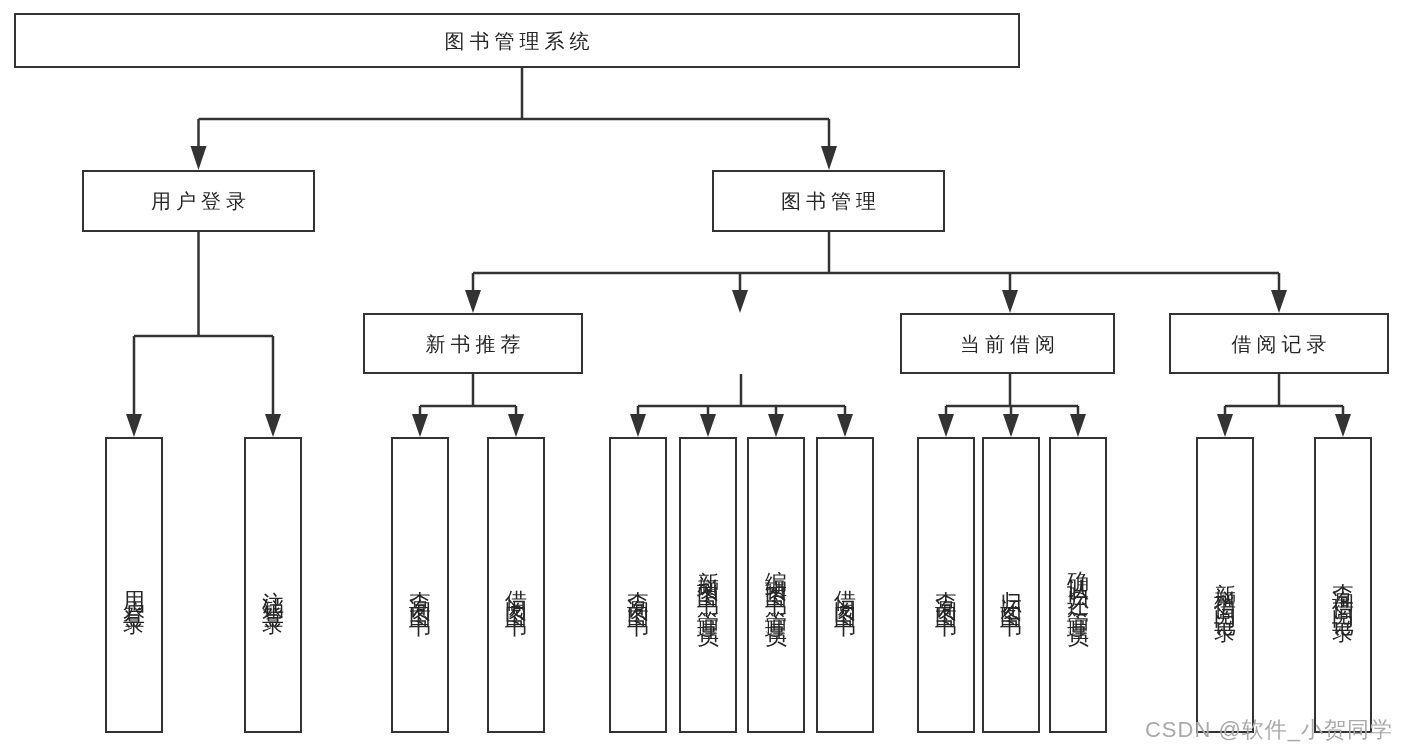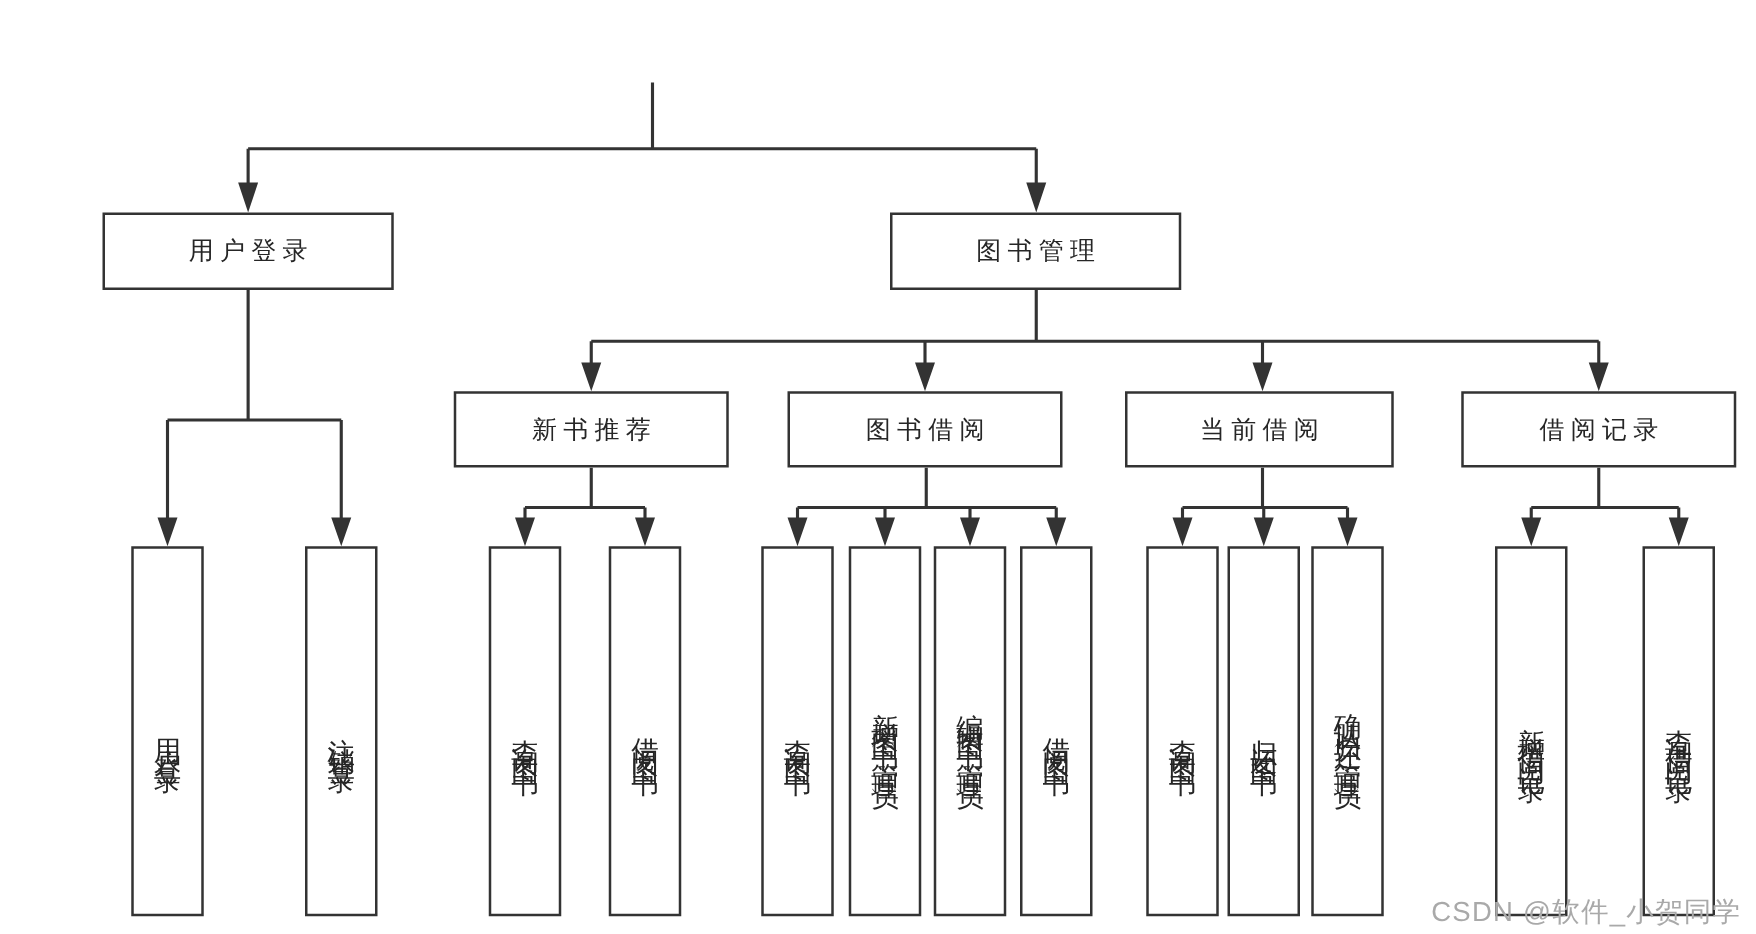--- a/index.html
+++ b/index.html
@@ -90,33 +90,33 @@
     <g>
       <path class="ln" d="M1010 374 V406 M946 406 H1078 M946 406 V416 M1011 406 V416 M1078 406 V416"></path>
       <path class="ar" d="M946 437 L938 414 L954 414 Z M1011 437 L1003 414 L1019 414 Z M1078 437 L1070 414 L1086 414 Z"></path>
     </g>
     <g>
       <path class="ln" d="M1279 374 V406 M1225 406 H1343 M1225 406 V416 M1343 406 V416"></path>
       <path class="ar" d="M1225 437 L1217 414 L1233 414 Z M1343 437 L1335 414 L1351 414 Z"></path>
     </g>
   </svg>
 
+  <div class="box" style="left:14px; top:13px; width:1006px; height:55px;">
+    <span class="lbl">图书管理系统</span>
+  </div>
 
   <div class="box" style="left:82px; top:170px; width:233px; height:62px;">
     <span class="lbl">用户登录</span>
   </div>
   <div class="box" style="left:712px; top:170px; width:233px; height:62px;font-family:Liberation Serif, serif;">
     <span class="lbl">图书管理</span>
   </div>
 
   <div class="box" style="left:363px; top:313px; width:220px; height:61px;">
     <span class="lbl">新书推荐</span>
-  </div>
-  <div class="box" style="left:630px; top:313px; width:220px; height:61px;">
-    <span class="lbl">图书借阅</span>
   </div>
   <div class="box" style="left:900px; top:313px; width:215px; height:61px;text-align:right;">
     <span class="lbl">当前借阅</span>
   </div>
   <div class="box" style="left:1169px; top:313px; width:220px; height:61px;">
     <span class="lbl">借阅记录</span>
   </div>
 
   <div class="box vbox" style="left:105px; top:437px; width:58px; height:296px;">
     <span class="lbl">用户登录</span>

